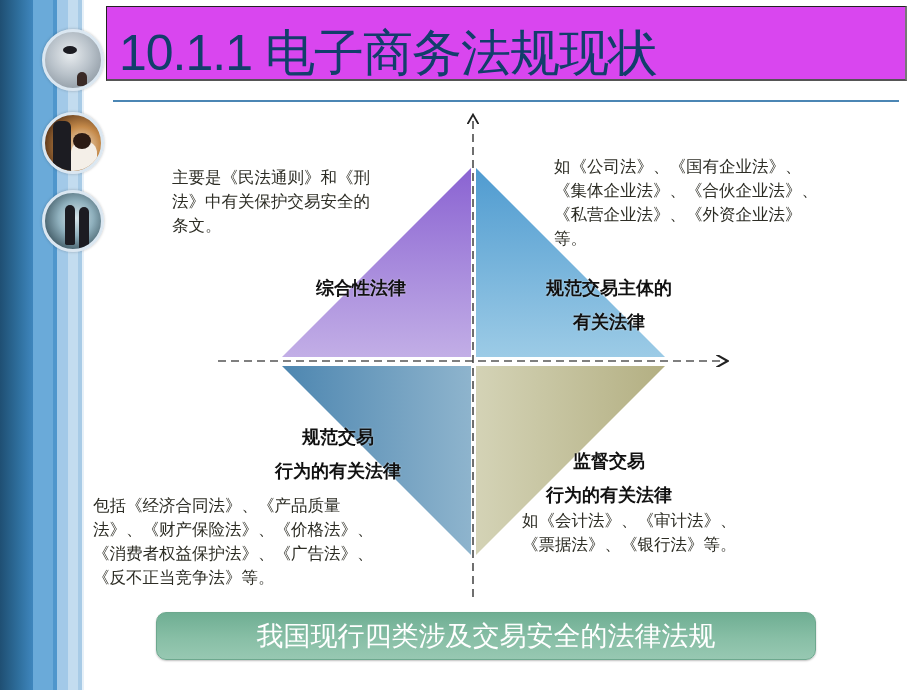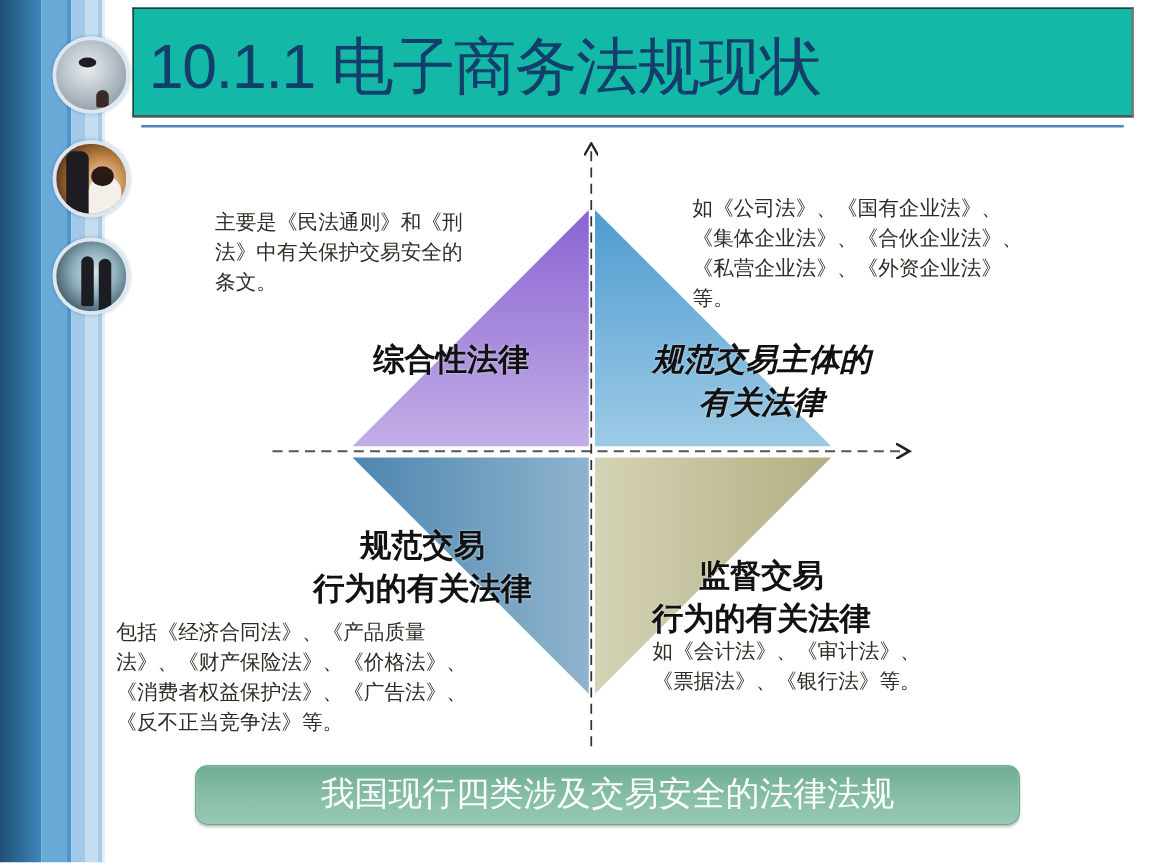--- a/index.html
+++ b/index.html
@@ -22,36 +22,36 @@
       border: 3px solid #dbe7f1; box-shadow: 0 0 3px rgba(0,0,0,0.25);
       overflow: hidden;
     }
     .photo-1 { left: 42px; top: 29px; background: radial-gradient(circle at 45% 40%, #e8ecef 0%, #b9c2ca 45%, #7b8792 100%); }
     .photo-2 { left: 42px; top: 112px; background: radial-gradient(circle at 65% 55%, #f0e2cf 0%, #c58a4a 40%, #5a3518 80%, #2a1a10 100%); }
     .photo-3 { left: 42px; top: 190px; background: radial-gradient(circle at 55% 45%, #d7e5ea 0%, #8fb0bd 40%, #3c5560 80%, #1c2a30 100%); }
     .photo .fig { position: absolute; background: #1c1c22; border-radius: 6px 6px 2px 2px; }
 
     
     .title-box {
-      position: absolute; left: 106px; top: 6px; width: 801px; height: 88px;
+      position: absolute; left: 106px; top: 6px; width: 801px; height: 75px;
       border: 1px solid #222; border-right: 2px solid #777; border-bottom: 2px solid #555;
-      background: #14b8a6;
+      background: #d946ef;
       text-decoration: underline;
     }
     .title-text {
       position: absolute; left: 12px; top: 16px;
       font-family: "Liberation Sans", sans-serif; font-size: 50px; color: #123e6b;
       letter-spacing: -1px; line-height: 60px; white-space: nowrap;
     }
     .title-rule { position: absolute; left: 6px; right: 6px; top: 93px; height: 2px; background: #4b86b4; }
 
     
     .diagram { position: absolute; left: 0; top: 0; width: 852px; height: 690px; }
     .axis-label {
-      position: absolute; font-weight: bold; color: #111; font-size: 25px; line-height: 34px;
+      position: absolute; font-weight: bold; color: #111; font-size: 18px; line-height: 34px;
       text-align: center; white-space: nowrap; font-family: "DejaVu Sans", sans-serif;
       text-shadow: 0 0 2px rgba(255,255,255,0.6);
     }
     .note {
       position: absolute; font-family: "DejaVu Serif", serif; font-size: 16.5px; line-height: 24px;
       color: #2d2d25; white-space: nowrap;
     }
 
     
     .banner {
@@ -136,21 +136,21 @@
     <div>条文。</div>
   </div>
   <div class="axis-label" style="left:278px;top:271px;width:166px;">综合性法律</div>
 
   <div class="note" style="left:554px;top:155px;">
     <div>如《公司法》、《国有企业法》、</div>
     <div>《集体企业法》、《合伙企业法》、</div>
     <div>《私营企业法》、《外资企业法》</div>
     <div>等。</div>
   </div>
-  <div class="axis-label" style="left:494px;top:271px;width:230px;font-style:italic;">
+  <div class="axis-label" style="left:494px;top:271px;width:230px;">
     <div>规范交易主体的</div>
     <div>有关法律</div>
   </div>
 
   <div class="axis-label" style="left:218px;top:420px;width:240px;">
     <div>规范交易</div>
     <div>行为的有关法律</div>
   </div>
   <div class="note" style="left:93px;top:494px;">
     <div>包括《经济合同法》、《产品质量</div>

